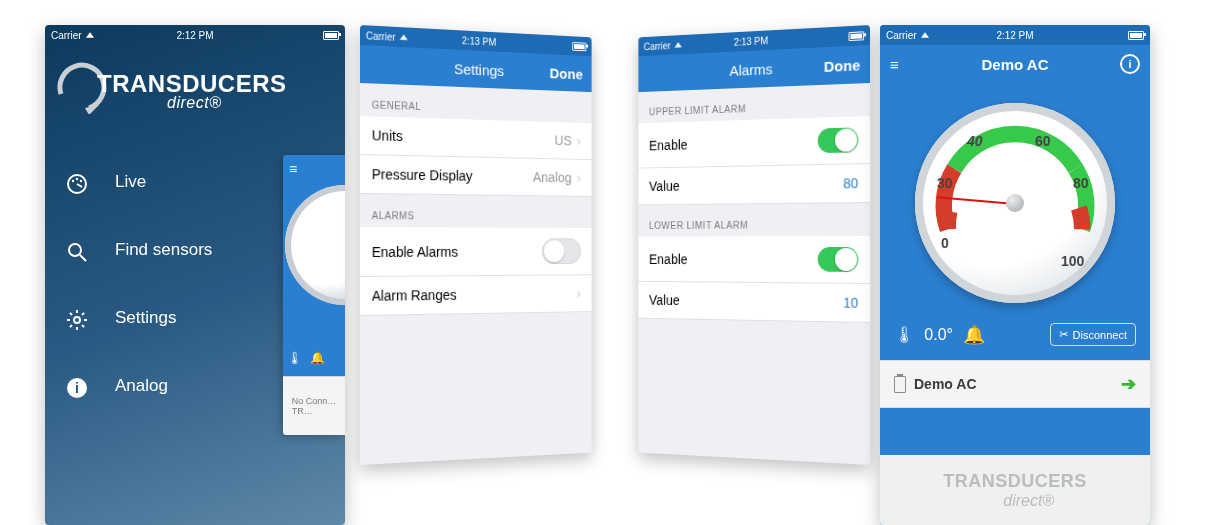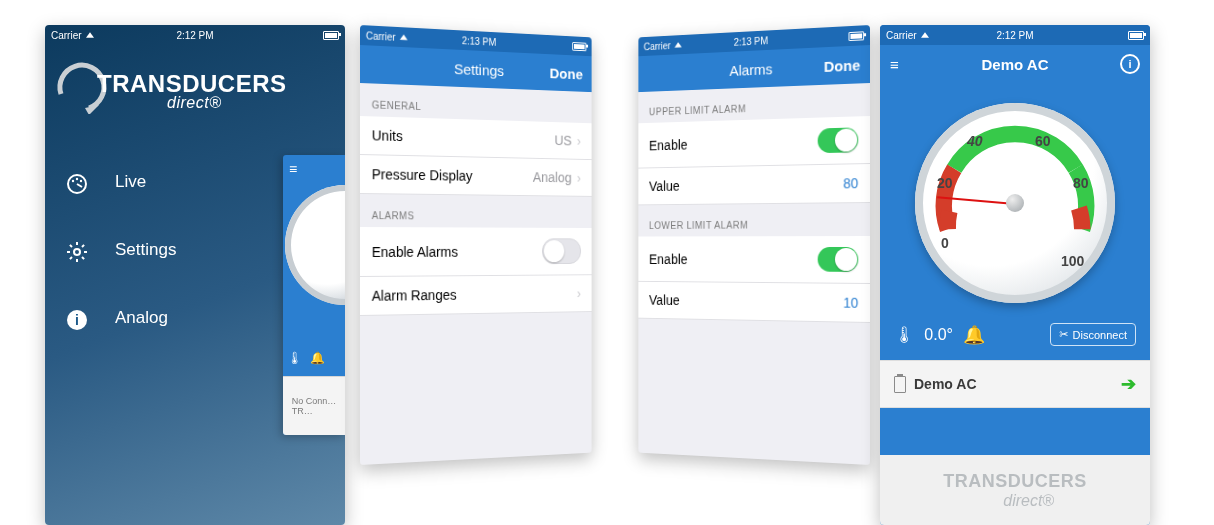--- a/index.html
+++ b/index.html
@@ -146,20 +146,29 @@
               <circle cx="12" cy="7" r="1.2"></circle>
               <circle cx="16" cy="9" r="1.2"></circle>
               <path d="M12 12 L17 15" stroke="#fff" stroke-width="2"></path>
             </svg>
         </span>
         <span>Live</span>
       </div>
       <div class="menu-item">
         <span class="ico">
           <svg width="24" height="24" viewBox="0 0 24 24">
+              <circle cx="10" cy="10" r="6" fill="none" stroke="#fff" stroke-width="2"></circle>
+              <path d="M15 15 L21 21" stroke="#fff" stroke-width="2"></path>
+            </svg>
+        </span>
+        <span>Find sensors</span>
+      </div>
+      <div class="menu-item">
+        <span class="ico">
+          <svg width="24" height="24" viewBox="0 0 24 24">
               <circle cx="12" cy="12" r="3" fill="none" stroke="#fff" stroke-width="2"></circle>
               <path d="M12 2v3M12 19v3M2 12h3M19 12h3M4.9 4.9l2.1 2.1M17 17l2.1 2.1M19.1 4.9 17 7M7 17l-2.1 2.1" stroke="#fff" stroke-width="2"></path>
             </svg>
         </span>
         <span>Settings</span>
       </div>
       <div class="menu-item">
         <span class="ico">
           <svg width="24" height="24" viewBox="0 0 24 24">
               <circle cx="12" cy="12" r="10" fill="#fff"></circle>
@@ -297,21 +306,21 @@
     <div class="gauge">
       <svg class="arc" viewBox="0 0 100 100">
 
         <path d="M 9 66  A 43 43 0 0 1 13 29" stroke="#d43d2a" stroke-width="10" fill="none"></path>
         <path d="M 13 29 A 43 43 0 0 1 87 29" stroke="#37c94a" stroke-width="10" fill="none"></path>
         <path d="M 87 29 A 43 43 0 0 1 91 66" stroke="#37c94a" stroke-width="10" fill="none"></path>
         <path d="M 89 53 A 43 43 0 0 1 91 66" stroke="#d43d2a" stroke-width="10" fill="none"></path>
         <path d="M 9 66  A 43 43 0 0 1 10 55" stroke="#d43d2a" stroke-width="10" fill="none"></path>
       </svg>
       <span class="num" style="left:26px; top:132px;">0</span>
-      <span class="num" style="left:22px; top:72px;">20</span>
+      <span class="num" style="left:22px; top:72px;">30</span>
       <span class="num" style="left:52px; top:30px;font-style:italic;">40</span>
       <span class="num" style="left:120px;top:30px;">60</span>
       <span class="num" style="left:158px;top:72px;">80</span>
       <span class="num" style="left:146px;top:150px;">100</span>
       <div class="needle"></div>
       <div class="hub"></div>
     </div>
 
     <div class="live-bar">
       <div class="left">

